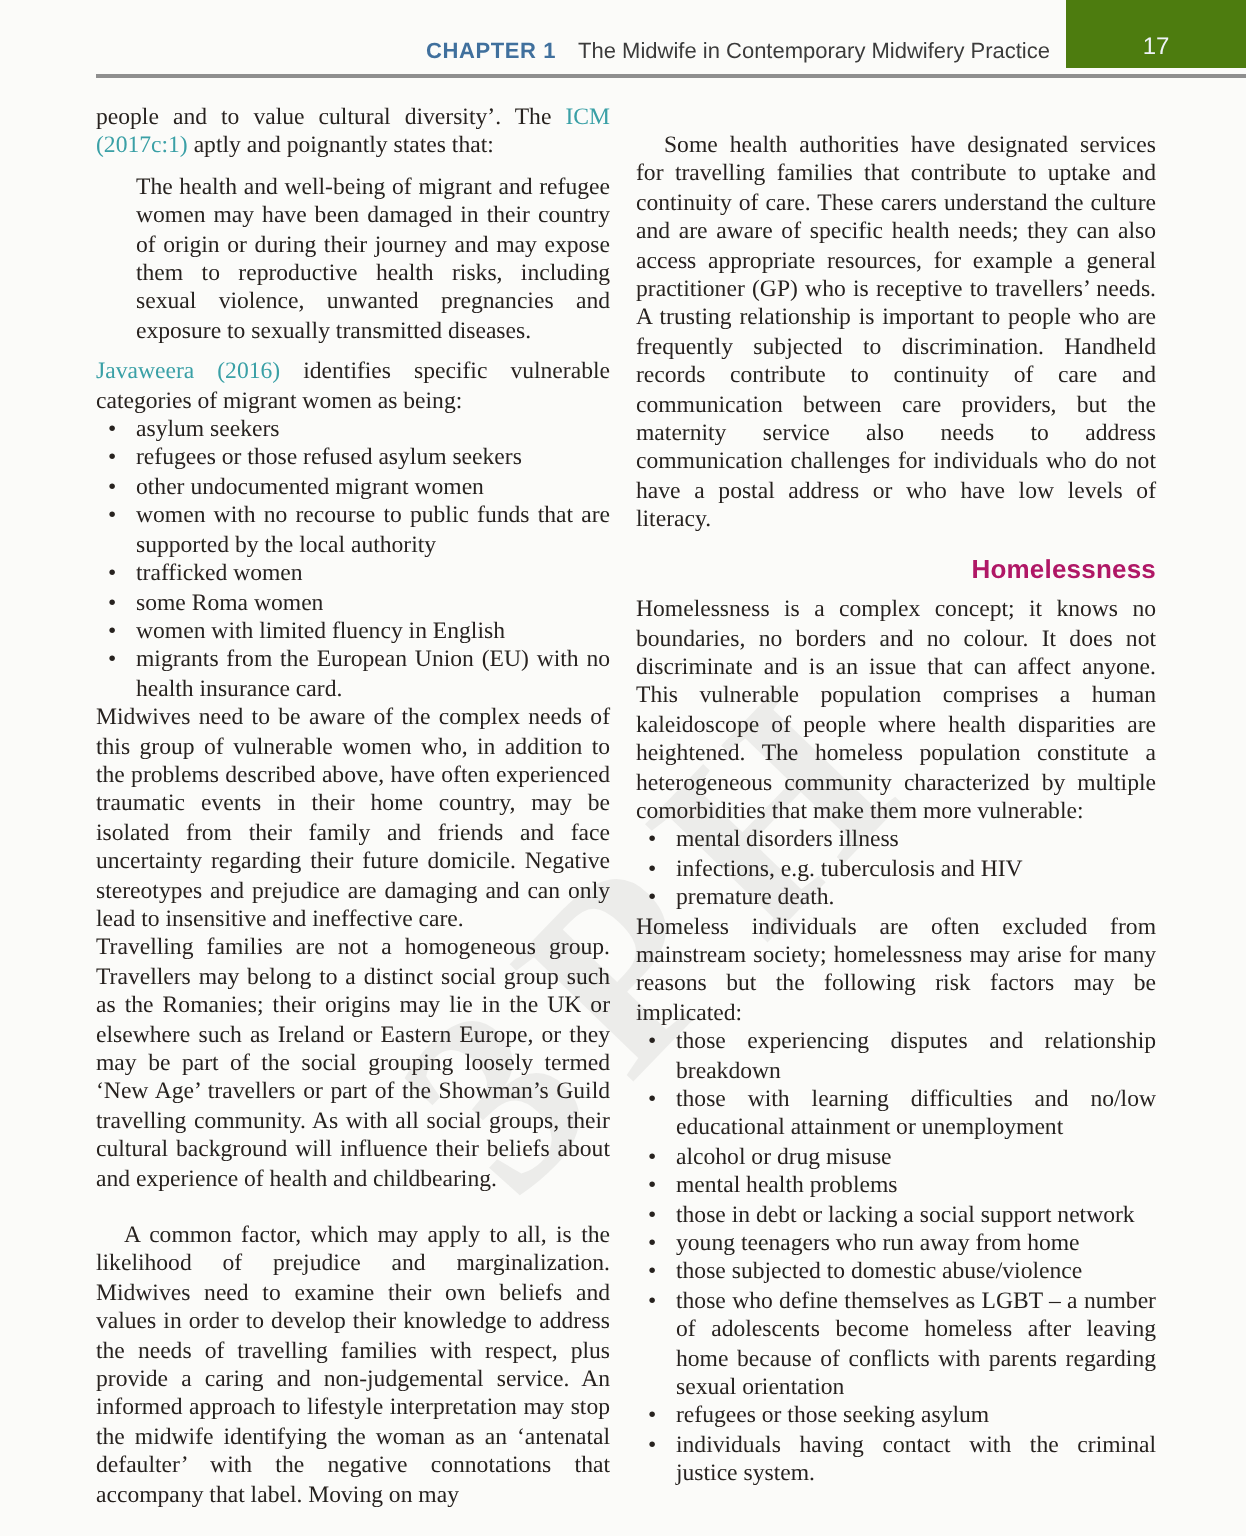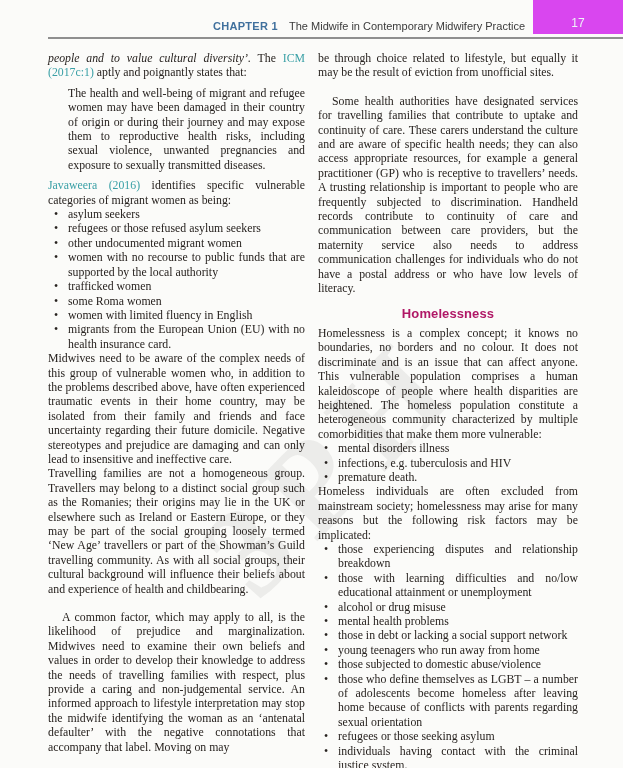--- a/index.html
+++ b/index.html
@@ -21,21 +21,21 @@
   }
   .header-line{
     position:absolute;right:98px;bottom:5px;
     font-family:"Liberation Sans","DejaVu Sans",sans-serif;
     font-size:11px;white-space:nowrap;
   }
   .chapter-label{color:#40709d;font-weight:bold;letter-spacing:.3px;margin-right:11px;}
   .chapter-title{color:#3b3b3b;}
   .page-tab{
     position:absolute;top:0;right:0;width:90px;height:34px;
-    background:#d946ef;
+    background:#4d7c0f;
     display:flex;align-items:flex-end;justify-content:center;
     padding-bottom:4px;box-sizing:border-box;
     font-family:"Liberation Sans","DejaVu Sans",sans-serif;
     font-size:12px;color:#eef3f8;
   }
 
   
   .watermark{
     position:absolute;left:70px;top:390px;width:520px;
     transform:rotate(-46deg);transform-origin:center;
@@ -51,26 +51,26 @@
     display:flex;gap:13px;
   }
   .col{font-size:11.8px;line-height:14.4px;text-align:justify;}
   .col-left{width:257px;}
   .col-right{width:260px;}
   p{margin:0;}
   .indent{text-indent:14px;margin-top:14px;}
   .quote{
     margin:6px 0 6px 20px;
   }
-  .italic{font-style:italic;}
+  .italic{}
   .ref-link{color:#3aa0a6;cursor:pointer;}
   .section-heading{
     font-family:"Liberation Sans","DejaVu Sans",sans-serif;
     font-weight:bold;font-size:13px;color:#b01766;
-    margin:11px 0 5px;text-align:center;letter-spacing:.1px;
+    margin:11px 0 5px;text-align:right;letter-spacing:.1px;
   }
   ul.bullets{margin:0;padding:0;list-style:none;}
   ul.bullets li{position:relative;padding-left:20px;}
   ul.bullets li::before{content:"\2022";position:absolute;left:6px;}
 </style>
 </head>
 <body>
 
 <div class="page">
 
@@ -107,21 +107,20 @@
 
       <p>Midwives need to be aware of the complex needs of this group of vulnerable women who, in addition to the problems described above, have often experienced traumatic events in their home country, may be isolated from their family and friends and face uncertainty regarding their future domicile. Negative stereotypes and prejudice are damaging and can only lead to insensitive and ineffective care.</p>
 
 
       <p>Travelling families are not a homogeneous group. Travellers may belong to a distinct social group such as the Romanies; their origins may lie in the UK or elsewhere such as Ireland or Eastern Europe, or they may be part of the social grouping loosely termed ‘New Age’ travellers or part of the Showman’s Guild travelling community. As with all social groups, their cultural background will influence their beliefs about and experience of health and childbearing.</p>
       <p class="indent">A common factor, which may apply to all, is the likelihood of prejudice and marginalization. Midwives need to examine their own beliefs and values in order to develop their knowledge to address the needs of travelling families with respect, plus provide a caring and non-judgemental service. An informed approach to lifestyle interpretation may stop the midwife identifying the woman as an ‘antenatal defaulter’ with the negative connotations that accompany that label. Moving on may</p>
     </div>
 
     <div class="col col-right">
 
-      <p>be through choice related to lifestyle, but equally it may be the result of eviction from unofficial sites.</p>
       <p class="indent">Some health authorities have designated services for travelling families that contribute to uptake and continuity of care. These carers understand the culture and are aware of specific health needs; they can also access appropriate resources, for example a general practitioner (GP) who is receptive to travellers’ needs. A trusting relationship is important to people who are frequently subjected to discrimination. Handheld records contribute to continuity of care and communication between care providers, but the maternity service also needs to address communication challenges for individuals who do not have a postal address or who have low levels of literacy.</p>
 
       <h2 class="section-heading">Homelessness</h2>
 
       <p>Homelessness is a complex concept; it knows no boundaries, no borders and no colour. It does not discriminate and is an issue that can affect anyone. This vulnerable population comprises a human kaleidoscope of people where health disparities are heightened. The homeless population constitute a heterogeneous community characterized by multiple comorbidities that make them more vulnerable:</p>
 
       <ul class="bullets">
         <li>mental disorders illness</li>
         <li>infections, e.g. tuberculosis and HIV</li>
         <li>premature death.</li>

